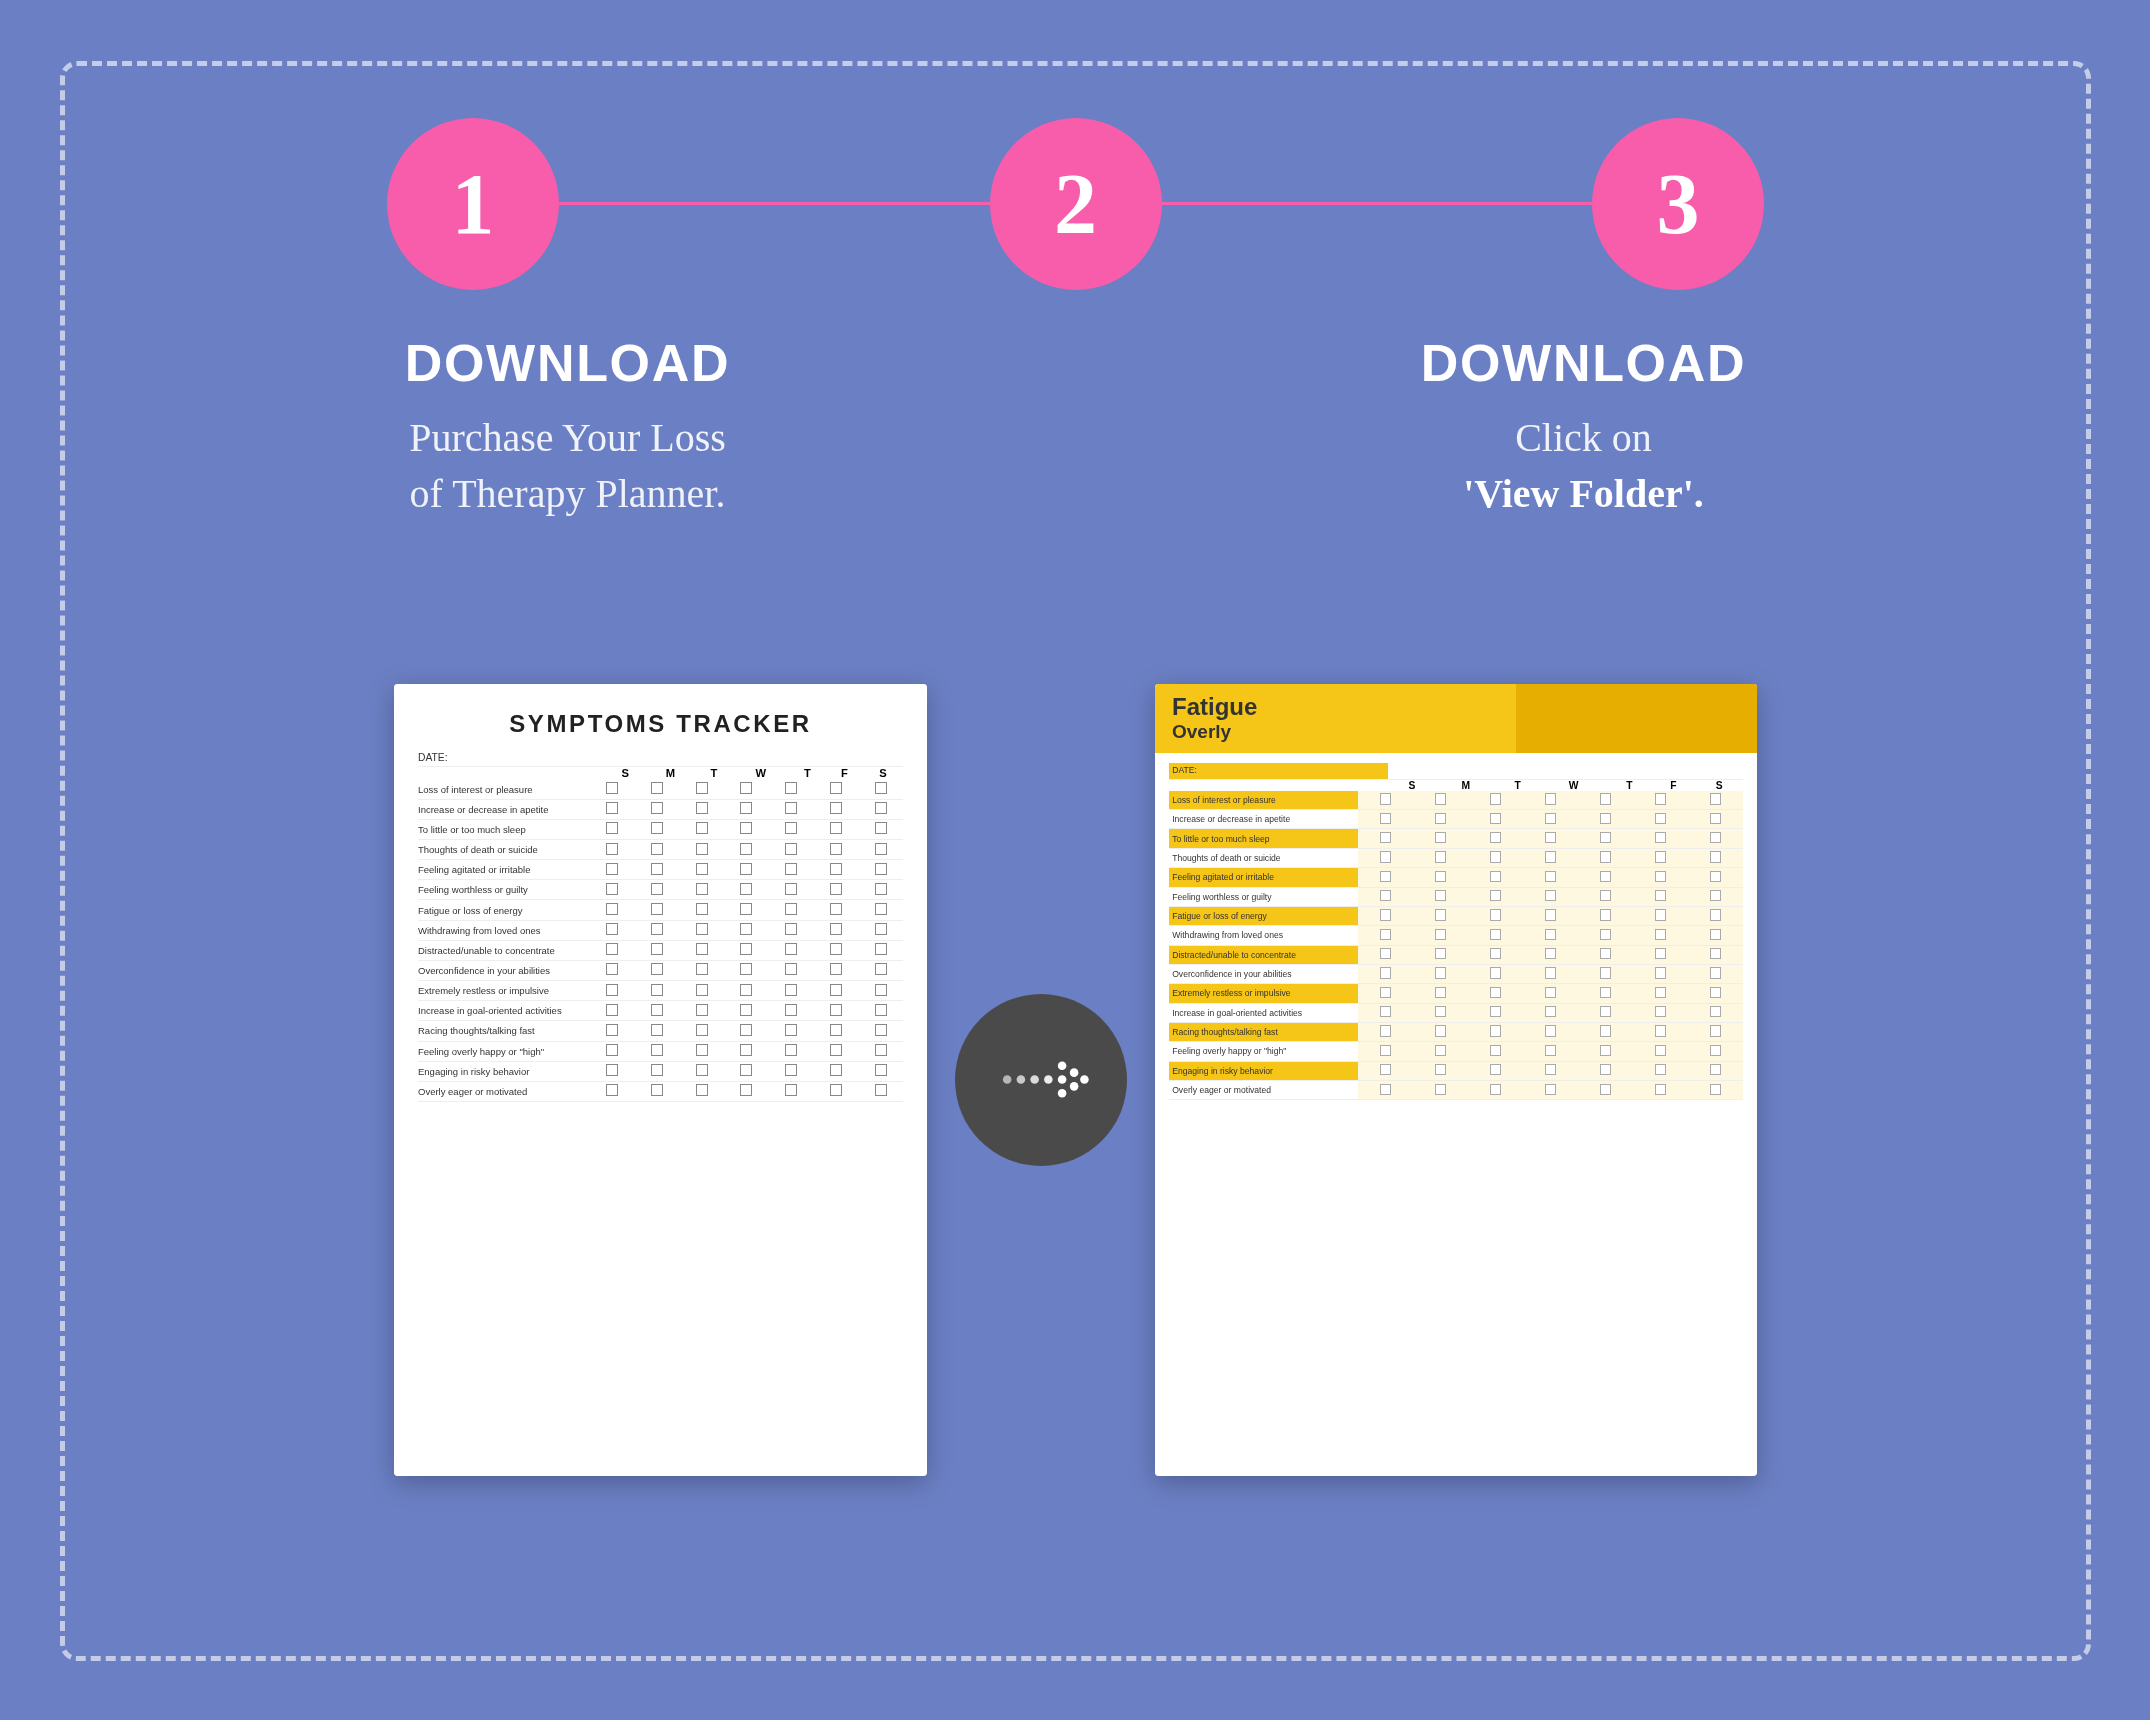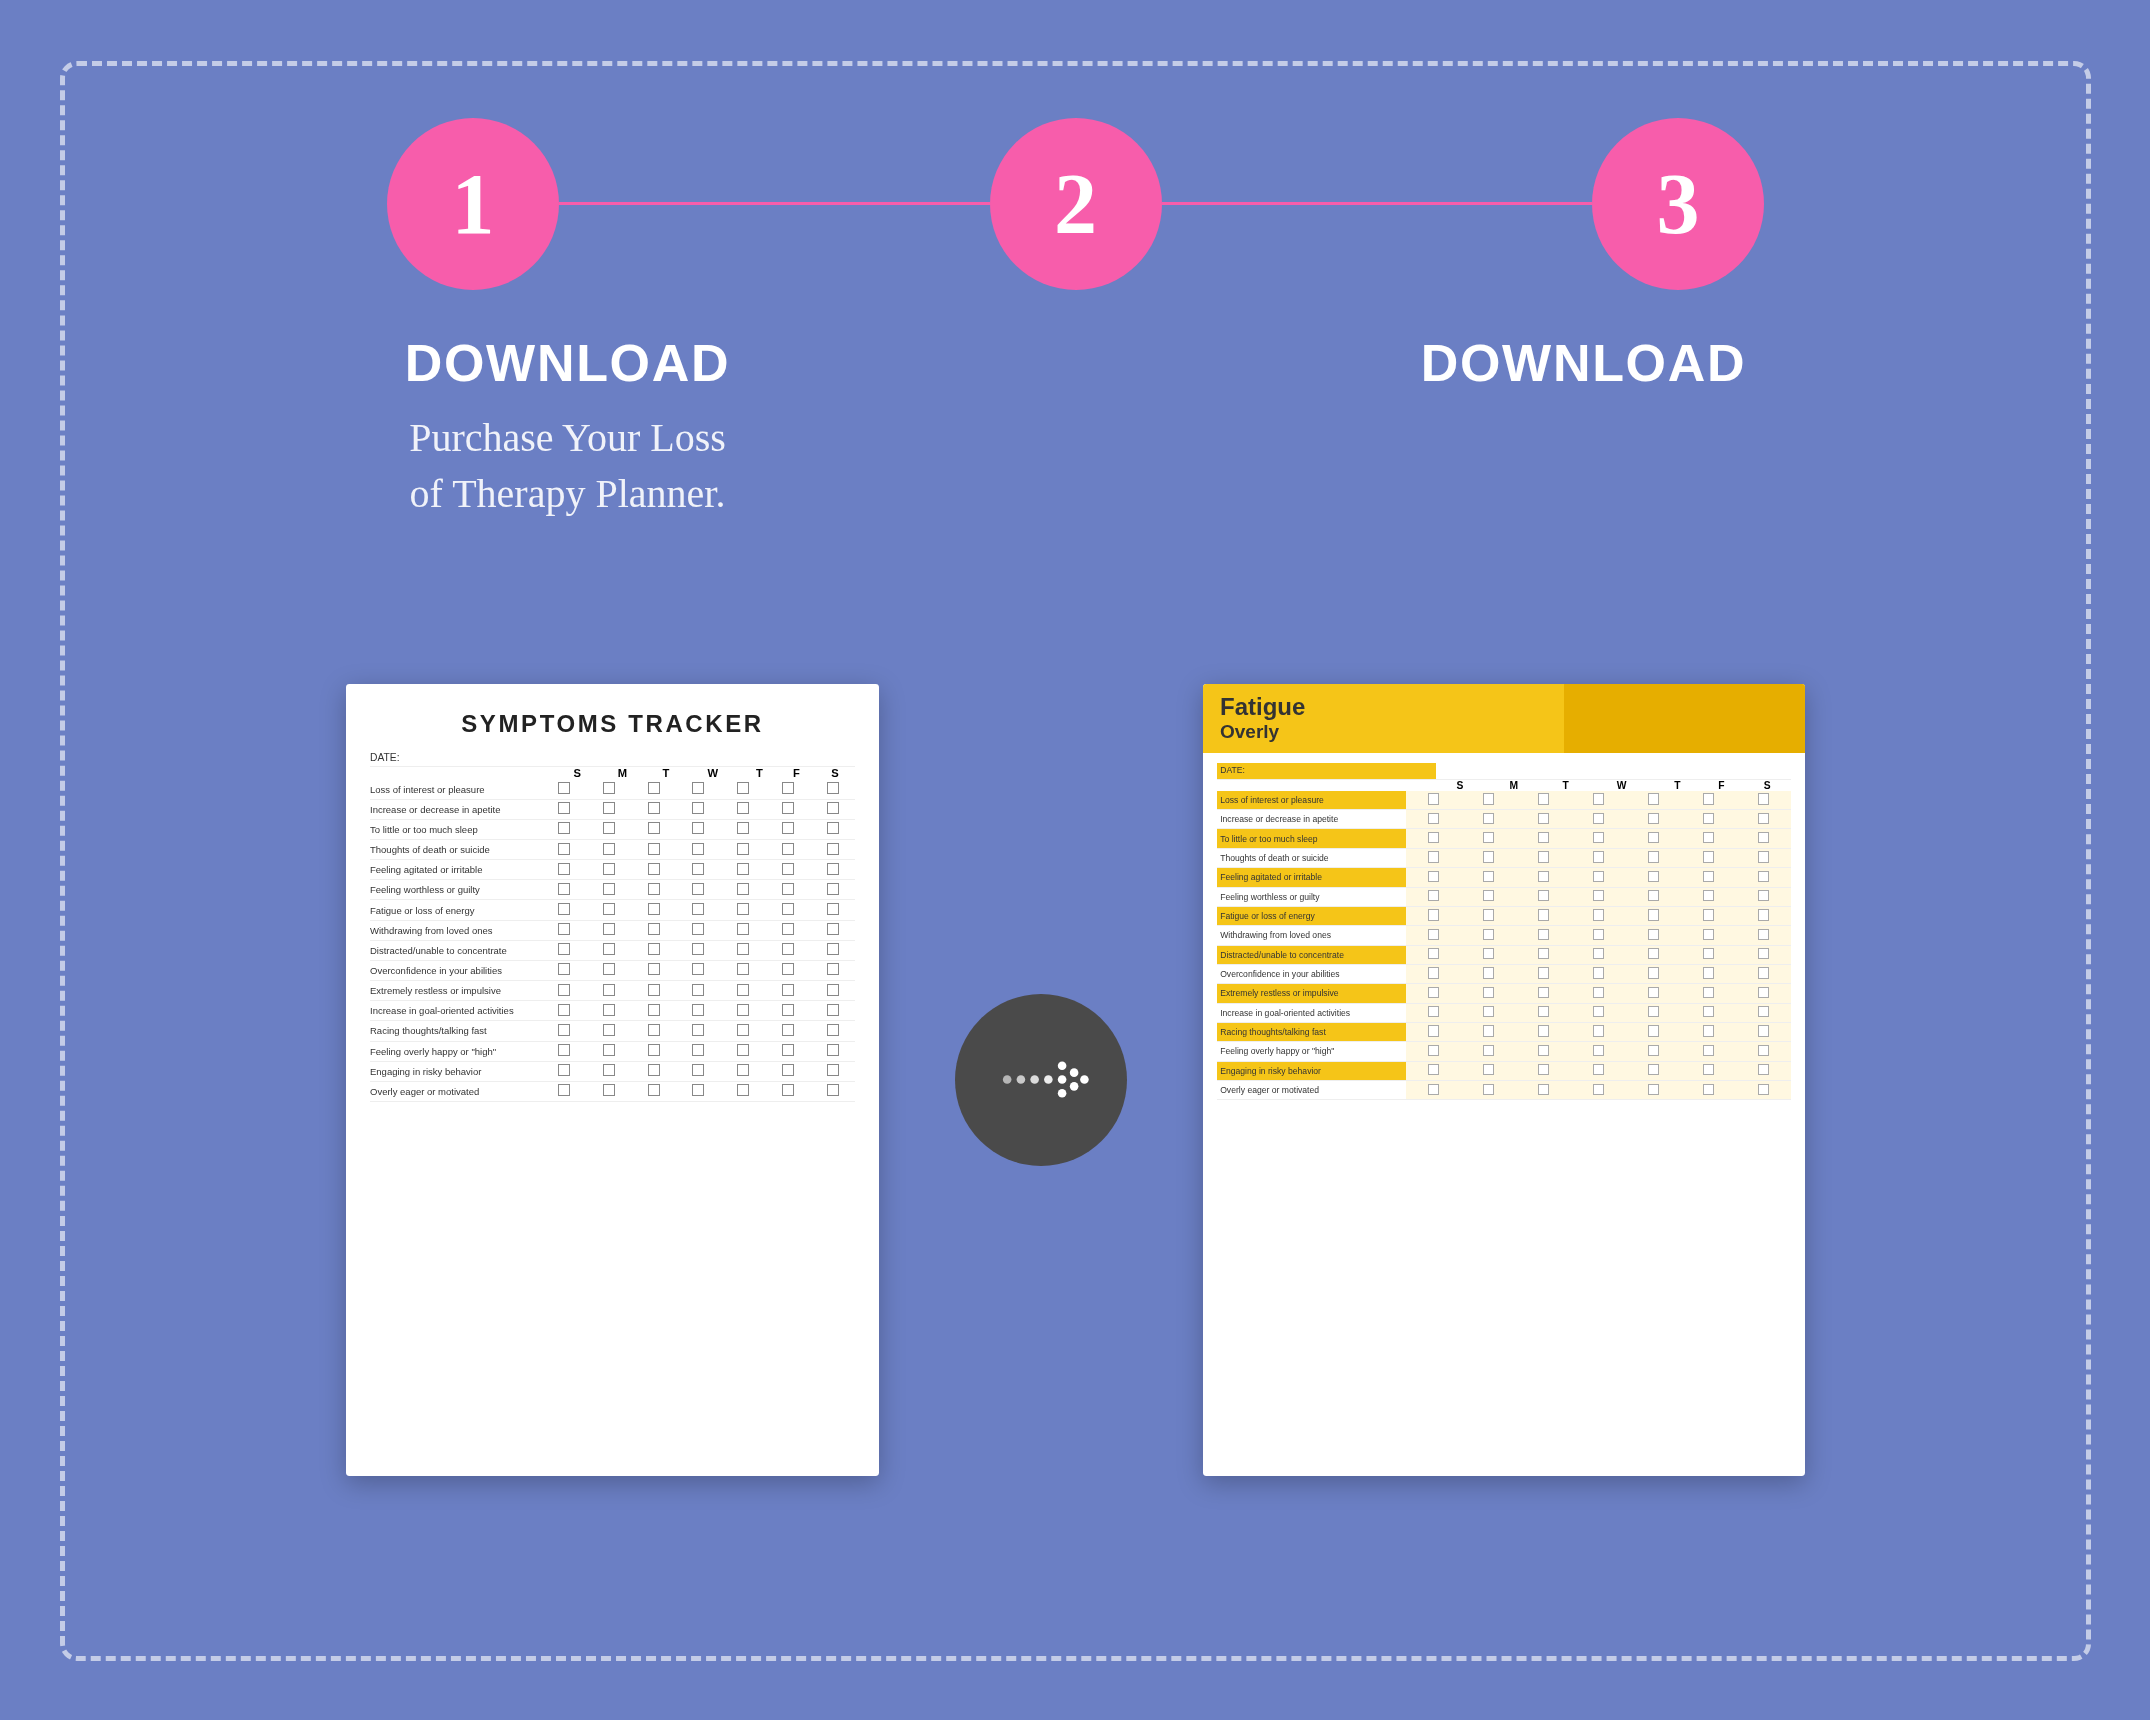--- a/index.html
+++ b/index.html
@@ -96,21 +96,21 @@
     .step-label .step-desc strong {
       font-weight: 900;
       color: white;
     }
 
     
     .previews-section {
       display: flex;
       align-items: center;
       justify-content: center;
-      gap: 76px;
+      gap: 28px;
       width: 100%;
       flex: 1;
     }
 
     
     .tracker-card {
       background: white;
       width: 533px;
       height: 792px;
       border-radius: 3.4px;
@@ -292,20 +292,24 @@
       <div class="step-label">
         <div class="step-title">DOWNLOAD</div>
         <div class="step-desc">
           <span>Purchase Your Loss</span><br>
           <span>of Therapy Planner.</span>
         </div>
       </div>
 
       <div class="step-label">
         <div class="step-title">DOWNLOAD</div>
+        <div class="step-desc">
+          <span>Click  on</span><br>
+          <strong>'View Folder'.</strong>
+        </div>
       </div>
 
 
     </div>
   </div>
 
   <div class="previews-section">
 
     <div class="tracker-card">
       <div class="card-title">SYMPTOMS TRACKER</div>

